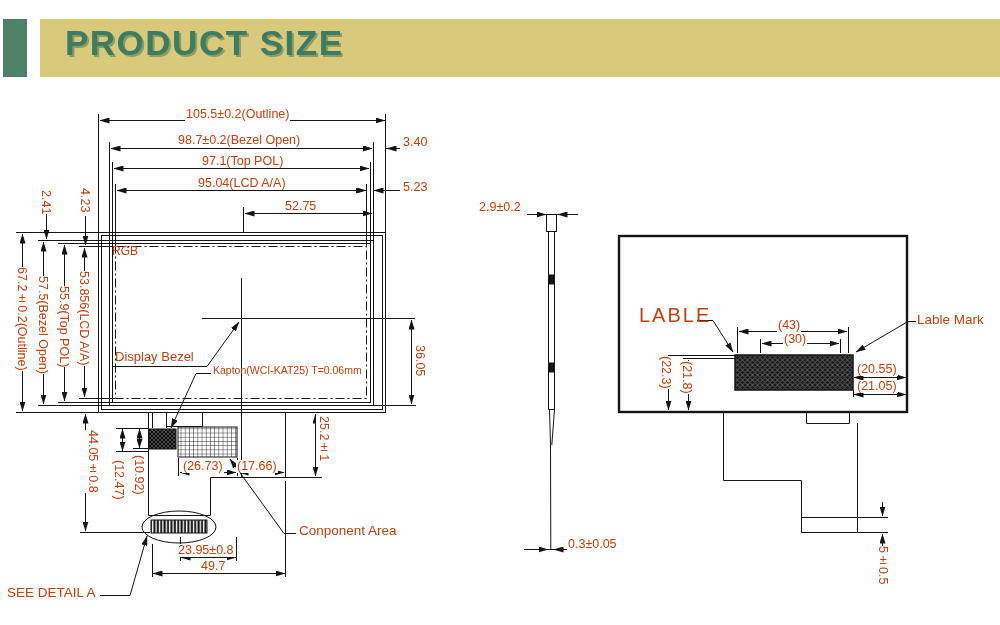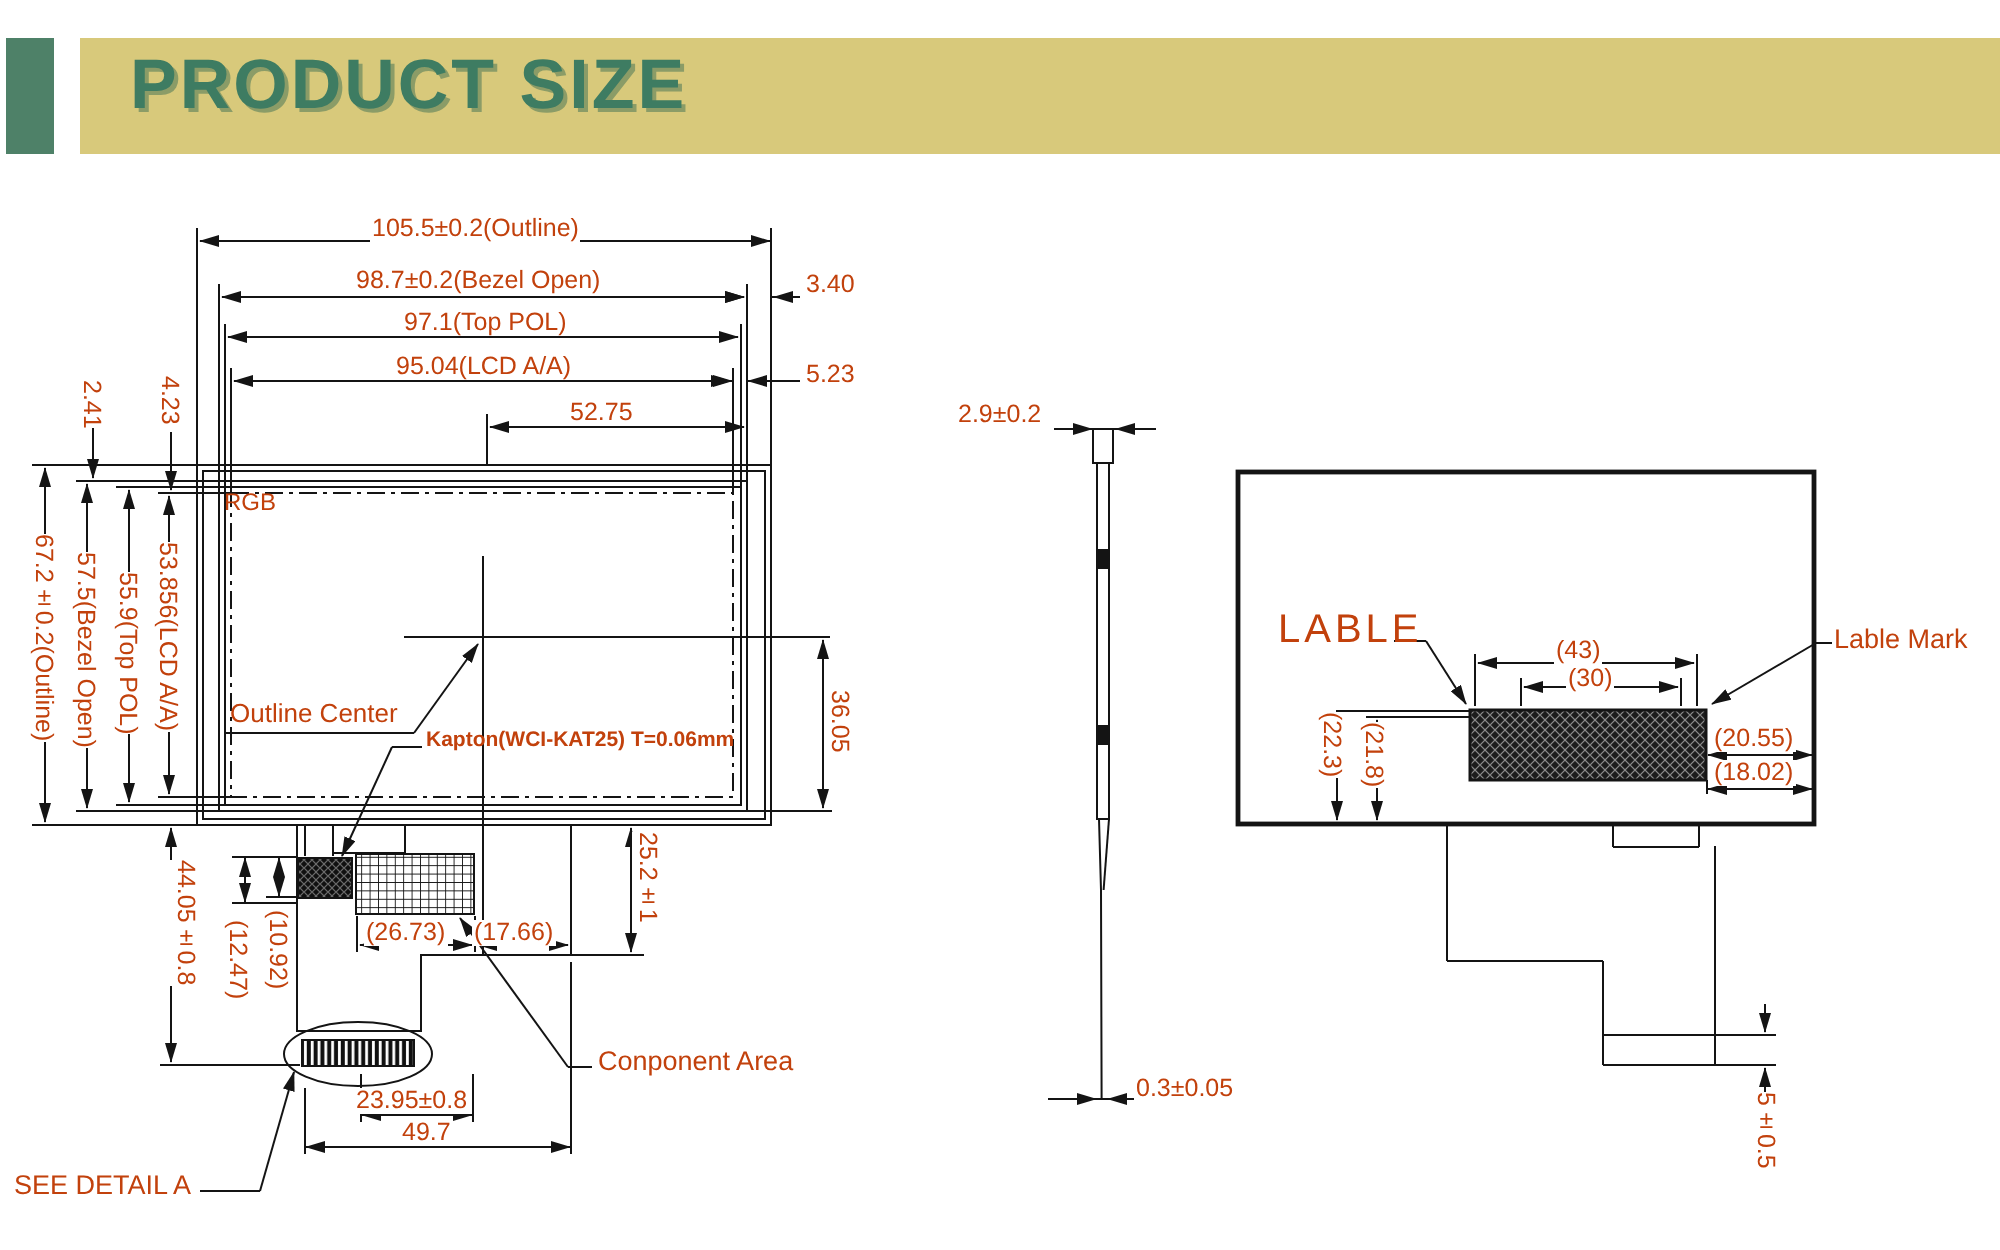--- a/index.html
+++ b/index.html
@@ -7,21 +7,21 @@
           font-family:"Liberation Sans",sans-serif;color:#141414;}
   #drawing{position:absolute;left:0;top:0;}
   .lbl{position:absolute;white-space:nowrap;font-size:12px;line-height:1.05;
        font-family:"Liberation Sans",sans-serif;color:#c2410c;background:#fff;padding:0 1px;}
   .v{writing-mode:vertical-rl;}
   .banner{position:absolute;left:40px;top:19px;right:0;height:58px;background:#d8c97b;}
   .accent{position:absolute;left:3px;top:19px;width:24px;height:58px;background:#4e8168;}
   .title{position:absolute;left:64px;top:25px;font-size:35px;font-weight:800;letter-spacing:1.5px;
          color:#3e7c62;background:transparent;text-shadow:2px 2px 0 rgba(47,101,80,.45);}
   .f13{font-size:13px;} .f135{font-size:13.5px;} .f155{font-size:15.5px;}
-  .f20{font-size:20px;letter-spacing:2px;text-align:center;} .f105{font-size:10.5px;font-weight:bold;}
+  .f20{font-size:20px;letter-spacing:2px;text-align:center;} .f105{font-size:10.5px;font-weight:normal;}
   .f125{font-size:12.5px;}
 </style>
 </head>
 <body>
 
 <div id="canvas">
 
   <div class="accent"></div>
   <div class="banner"></div>
   <div class="lbl title">PRODUCT SIZE</div>
@@ -215,21 +215,21 @@
   <span class="lbl f125" style="left:284px;top:200px">52.75</span>
   <span class="lbl f125" style="left:402px;top:136px">3.40</span>
   <span class="lbl f125" style="left:402px;top:181px">5.23</span>
   <span class="lbl v f125" style="left:38px;top:190px">2.41</span>
   <span class="lbl v f125" style="left:77px;top:188px">4.23</span>
   <span class="lbl v f125" style="left:14px;top:267px">67.2±0.2(Outline)</span>
   <span class="lbl v f125" style="left:35px;top:276px">57.5(Bezel Open)</span>
   <span class="lbl v f125" style="left:56px;top:286px">55.9(Top POL)</span>
   <span class="lbl v f125" style="left:76px;top:271px">53.856(LCD A/A)</span>
   <span class="lbl" style="left:111px;top:245px;background:transparent">RGB</span>
-  <span class="lbl f13" style="left:114px;top:350px;background:transparent">Outline Center</span>
+  <span class="lbl f13" style="left:114px;top:350px;background:transparent">Display Bezel</span>
   <span class="lbl f105" style="left:212px;top:365px;background:transparent">Kapton(WCI-KAT25) T=0.06mm</span>
   <span class="lbl v f125" style="left:412px;top:345px">36.05</span>
   <span class="lbl v f125" style="left:316px;top:416px">25.2±1</span>
   <span class="lbl v f125" style="left:85px;top:430px">44.05±0.8</span>
   <span class="lbl v f125" style="left:111px;top:460px">(12.47)</span>
   <span class="lbl v f125" style="left:131px;top:455px">(10.92)</span>
   <span class="lbl f125" style="left:182px;top:460px">(26.73)</span>
   <span class="lbl f125" style="left:236px;top:460px">(17.66)</span>
   <span class="lbl f125" style="left:177px;top:544px">23.95±0.8</span>
   <span class="lbl f125" style="left:200px;top:560px">49.7</span>
@@ -237,17 +237,17 @@
   <span class="lbl f135" style="left:6px;top:586px;background:transparent">SEE DETAIL A</span>
 
   <span class="lbl f125" style="left:478px;top:201px">2.9±0.2</span>
   <span class="lbl f125" style="left:567px;top:538px">0.3±0.05</span>
 
   <span class="lbl f20" style="left:638px;top:305px;background:transparent">LABLE</span>
   <span class="lbl f135" style="left:916px;top:313px;background:transparent">Lable Mark</span>
   <span class="lbl f125" style="left:777px;top:319px">(43)</span>
   <span class="lbl f125" style="left:783px;top:333px">(30)</span>
   <span class="lbl f125" style="left:856px;top:363px">(20.55)</span>
-  <span class="lbl f125" style="left:856px;top:380px">(18.02)</span>
+  <span class="lbl f125" style="left:856px;top:380px">(21.05)</span>
   <span class="lbl v f125" style="left:658px;top:356px">(22.3)</span>
   <span class="lbl v f125" style="left:679px;top:361px">(21.8)</span>
   <span class="lbl v f125" style="left:875px;top:546px">5±0.5</span>
 </div>
 
 </body></html>

